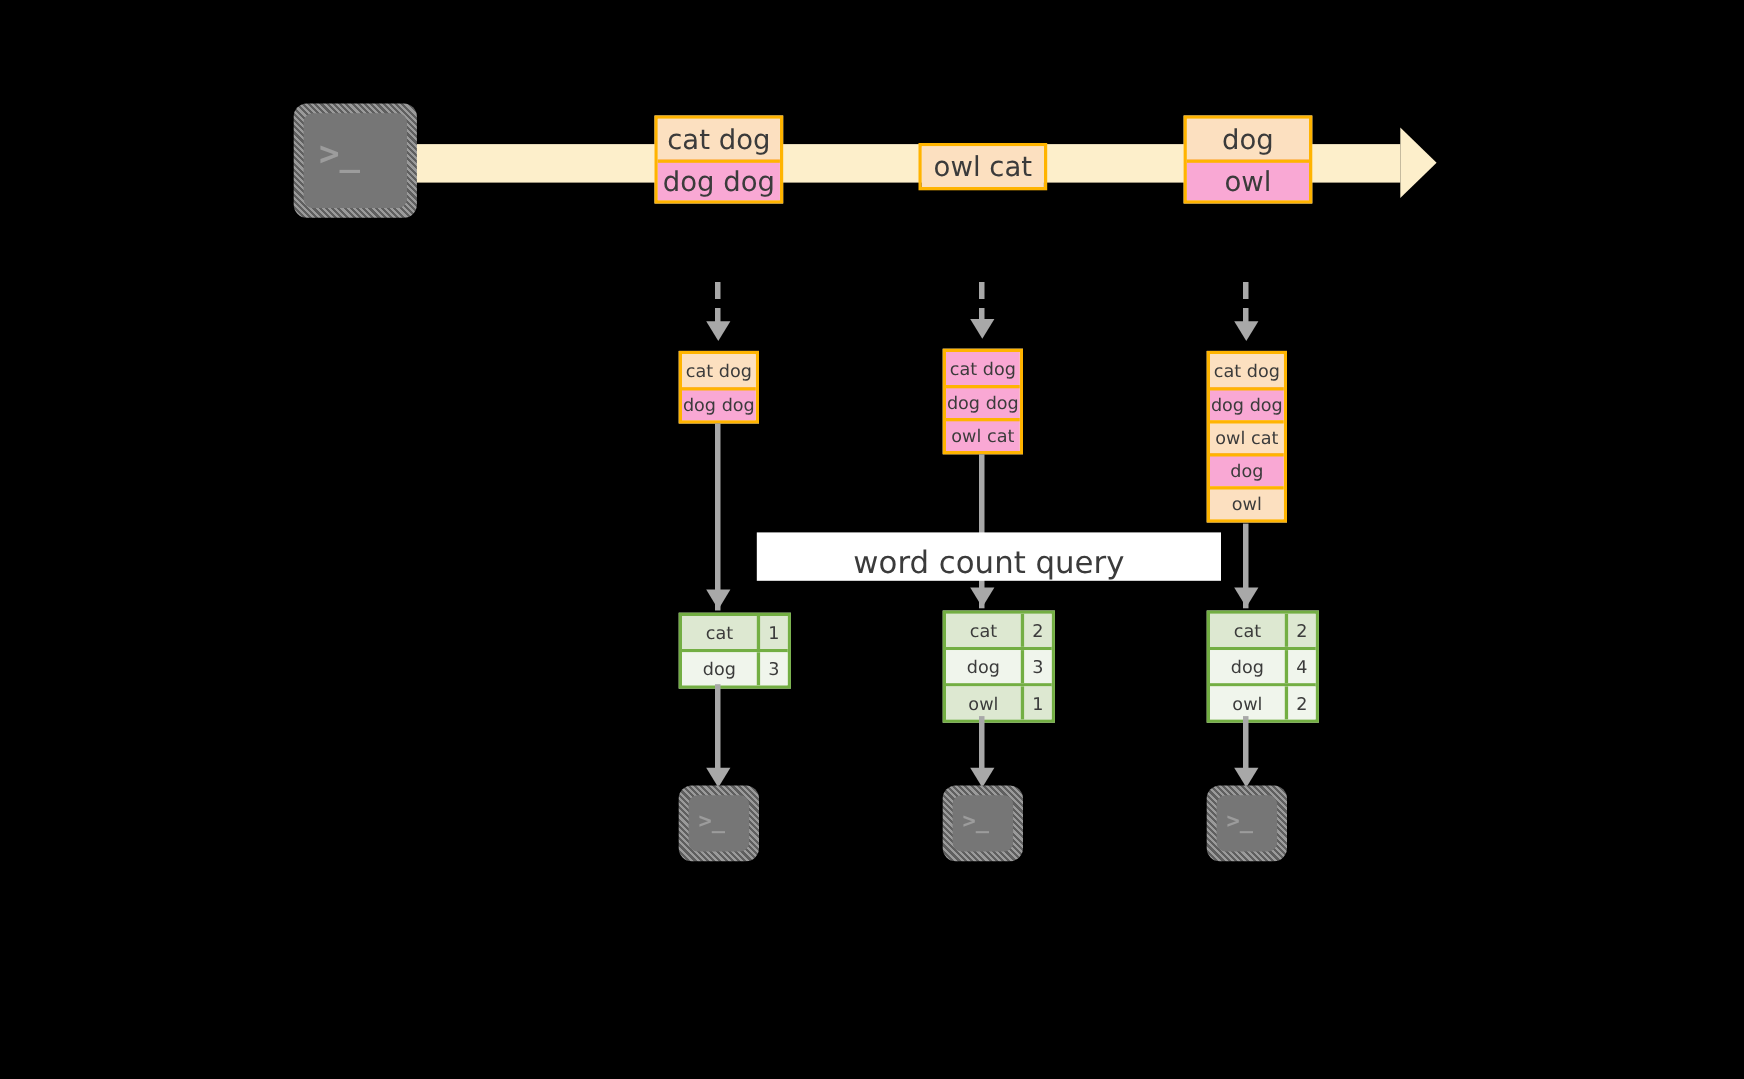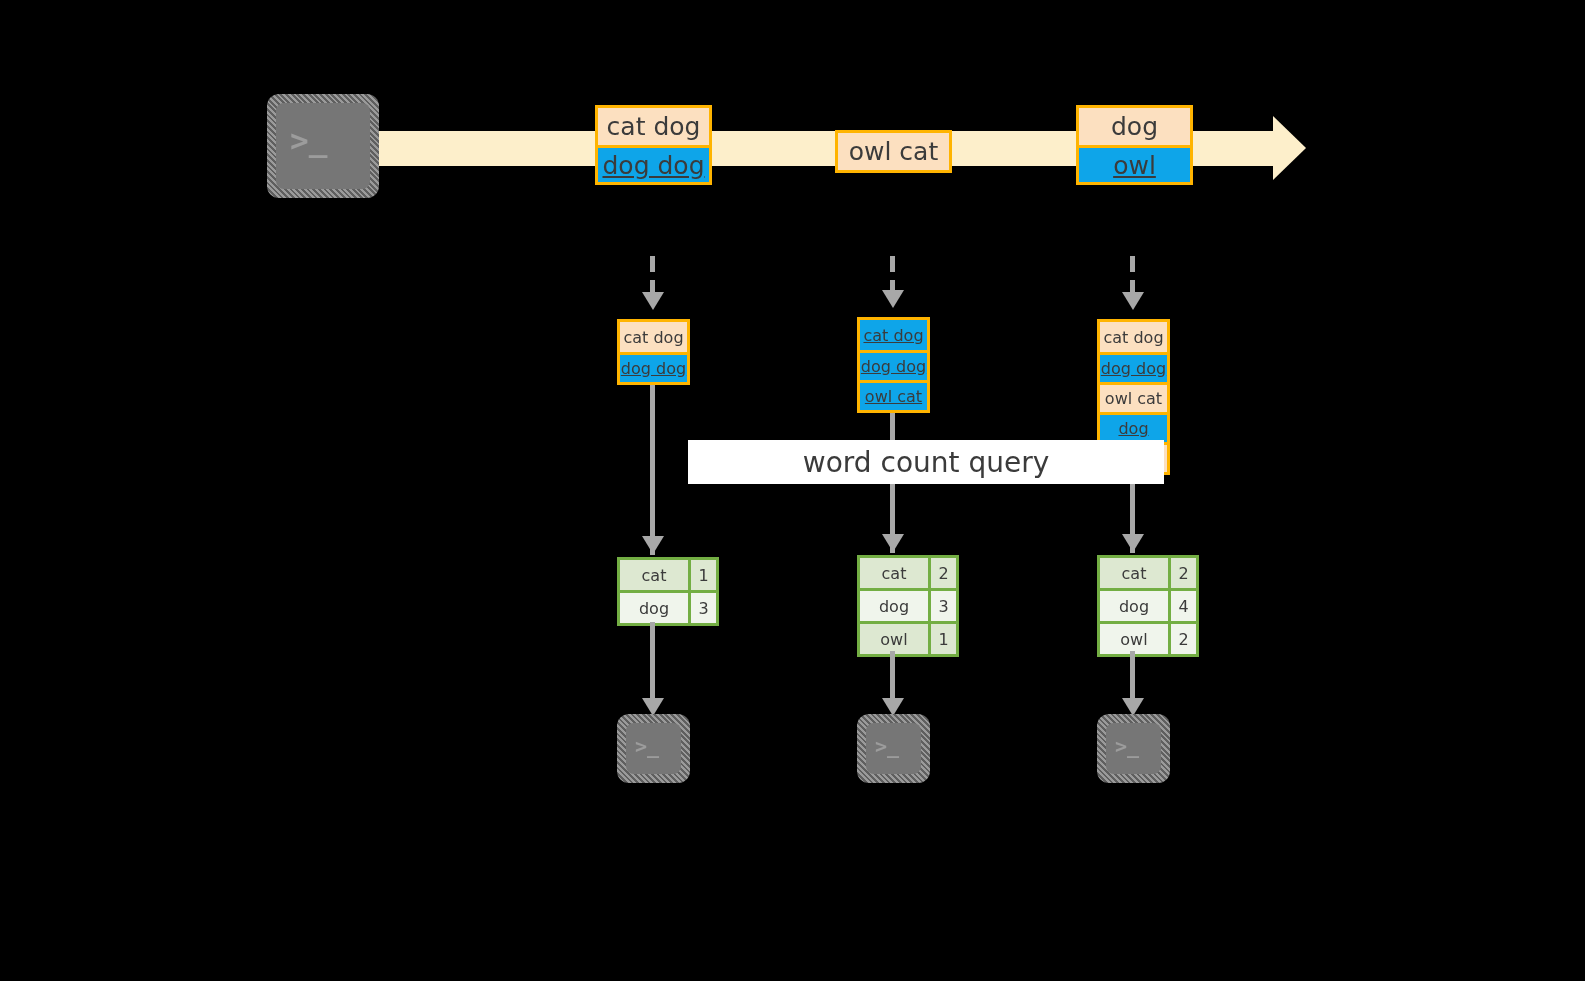--- a/index.html
+++ b/index.html
@@ -69,21 +69,21 @@
   }
   .rec-row {
     box-sizing: border-box;
     display: flex;
     align-items: center;
     justify-content: center;
     color: #3b3b3b;
     white-space: nowrap;
   }
   .rec-row.dark  { background: #fce0c0; }
-  .rec-row.light { background: #0ea5e9; text-decoration: underline; }
+  .rec-row.light { background: #f9a8d4; }
   .rec-row + .rec-row { border-top: 3px solid #ffb400; }
 
   
   .rec-big .rec-row { height: 37px; font-size: 25px; }
   
   .rec-small .rec-row { height: 30px; font-size: 16px; }
 
   
   .res-table {
     position: absolute;
@@ -273,17 +273,17 @@
 
   <div class="vline" style="left:1130px; top:651px; height:53px;"></div>
   <div class="vhead" style="left:1122px; top:698px;"></div>
 
   <div class="term" style="left:1097px; top:714px; width:73px; height:69px;">
     <div class="term-inner">
       <span class="term-glyph" style="left:9px; top:13px; font-size:20px;">&gt;_</span>
     </div>
   </div>
 
-  <div class="query-label" style="left:688px; top:440px; width:476px; height:44px;">
+  <div class="query-label" style="left:688px; top:484px; width:422px; height:44px;align-items:flex-end;">
     <span>word count query</span>
   </div>
 
 </div>
 
 </body></html>

